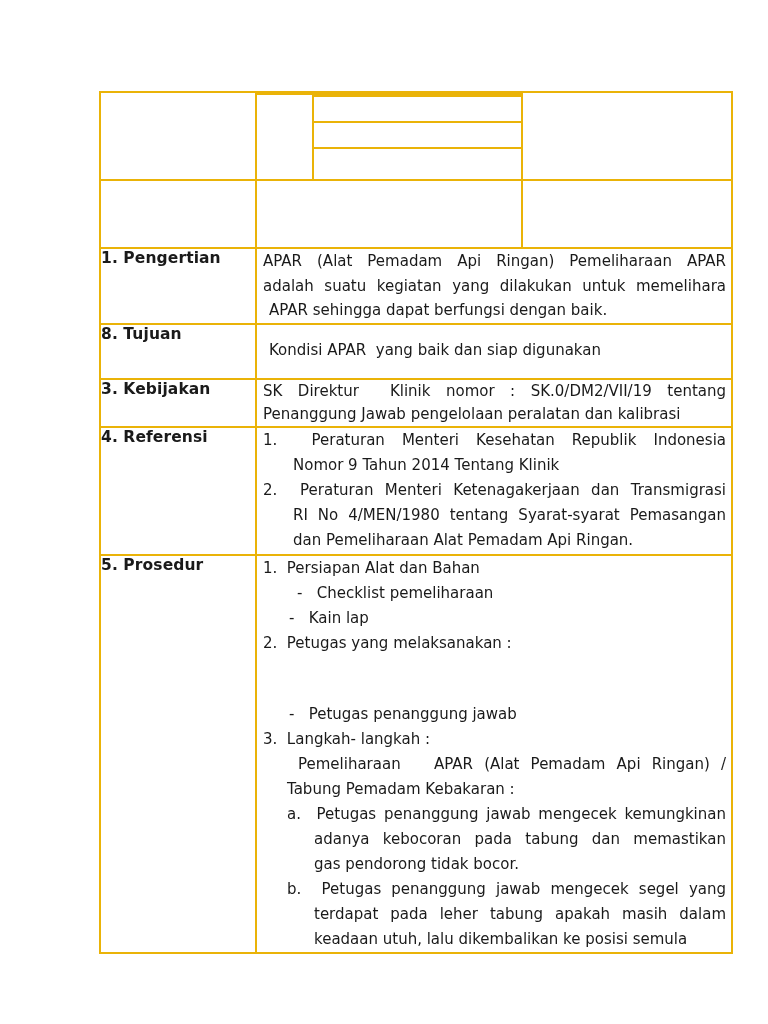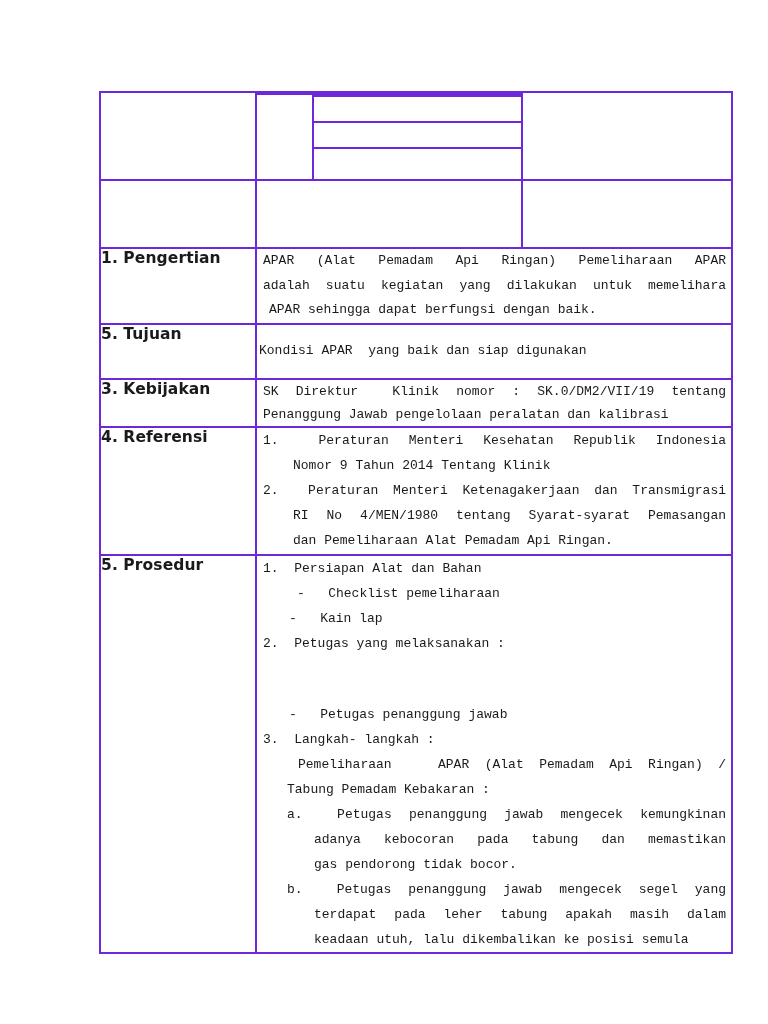--- a/index.html
+++ b/index.html
@@ -19,38 +19,37 @@
   }
   table.sop {
     position: absolute;
     left: 99px;
     top: 91px;
     width: 632px;
     border-collapse: collapse;
     table-layout: fixed;
   }
   table.sop td {
-    border: 2px solid #6d28d9;
+    border: 2px solid #eab308;
     vertical-align: top;
     padding: 0;
   }
   
   td.h-sub1 { border-bottom: 3px solid #4d4d4d; }
   
   td.label-cell {
     font-weight: bold;
     font-size: 15.5px;
     padding: 4px 2px 0 5px;
     letter-spacing: 0.1px;
   }
   
   td.content-cell {
-    font-size: 13px;
+    font-size: 15px;
     padding: 3px 0 0 0;
-    font-family: Liberation Mono, monospace;
   }
   td.content-cell .lines { width: 100%; }
   .line {
     line-height: 25px;
     white-space: pre-wrap;
     padding-right: 5px;
     text-align: left;
   }
   .line.just {
     text-align: justify;
@@ -103,24 +102,24 @@
         <td class="label-cell" style="height:74px">1. Pengertian</td>
         <td class="content-cell cell-pengertian" colspan="3">
           <div class="lines">
               <div class="line just" style="padding-left: 6px;">APAR (Alat Pemadam Api Ringan) Pemeliharaan APAR</div>
               <div class="line just" style="padding-left: 6px;">adalah suatu kegiatan yang dilakukan untuk memelihara</div>
               <div class="line" style="padding-left: 12px;">APAR sehingga dapat berfungsi dengan baik.</div>
             </div>
         </td>
       </tr>
       <tr>
-        <td class="label-cell" style="height:55px">5. Tujuan</td>
+        <td class="label-cell" style="height:55px">8. Tujuan</td>
         <td class="content-cell cell-tujuan" colspan="3">
           <div class="lines">
-              <div class="line" style="padding-left: 2px;">Kondisi APAR  yang baik dan siap digunakan</div>
+              <div class="line" style="padding-left: 12px;">Kondisi APAR  yang baik dan siap digunakan</div>
             </div>
         </td>
       </tr>
       <tr>
         <td class="label-cell" style="height:48px">3. Kebijakan</td>
         <td class="content-cell cell-kebijakan" colspan="3">
           <div class="lines">
               <div class="line just" style="padding-left: 6px;">SK Direktur  Klinik nomor : SK.0/DM2/VII/19 tentang</div>
               <div class="line" style="padding-left: 6px;">Penanggung Jawab pengelolaan peralatan dan kalibrasi</div>
             </div>

